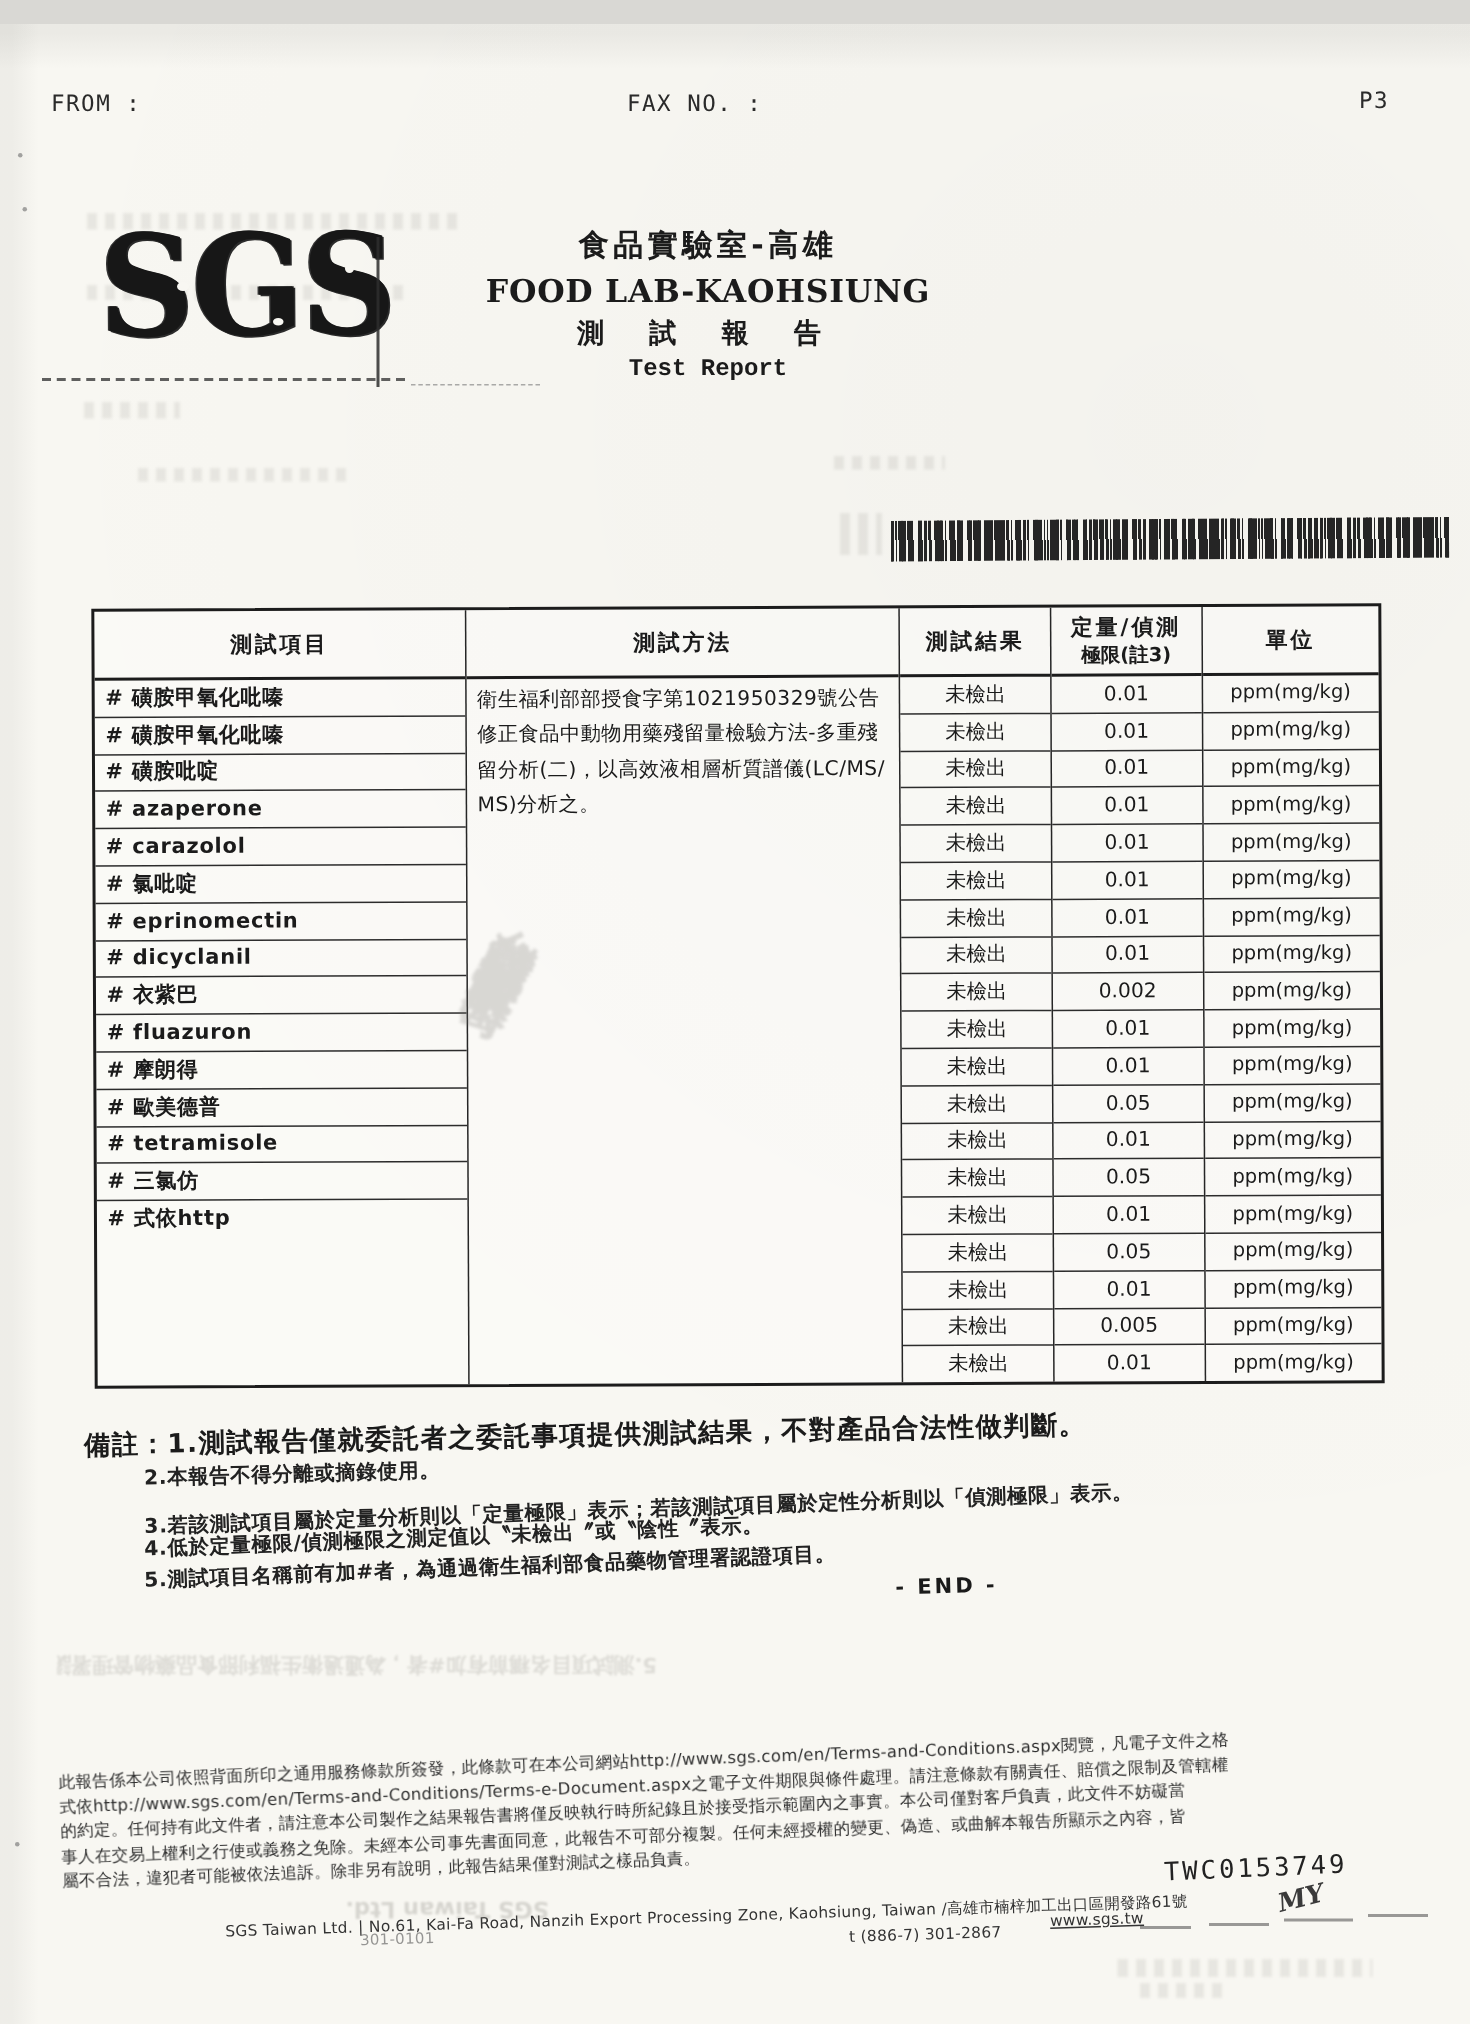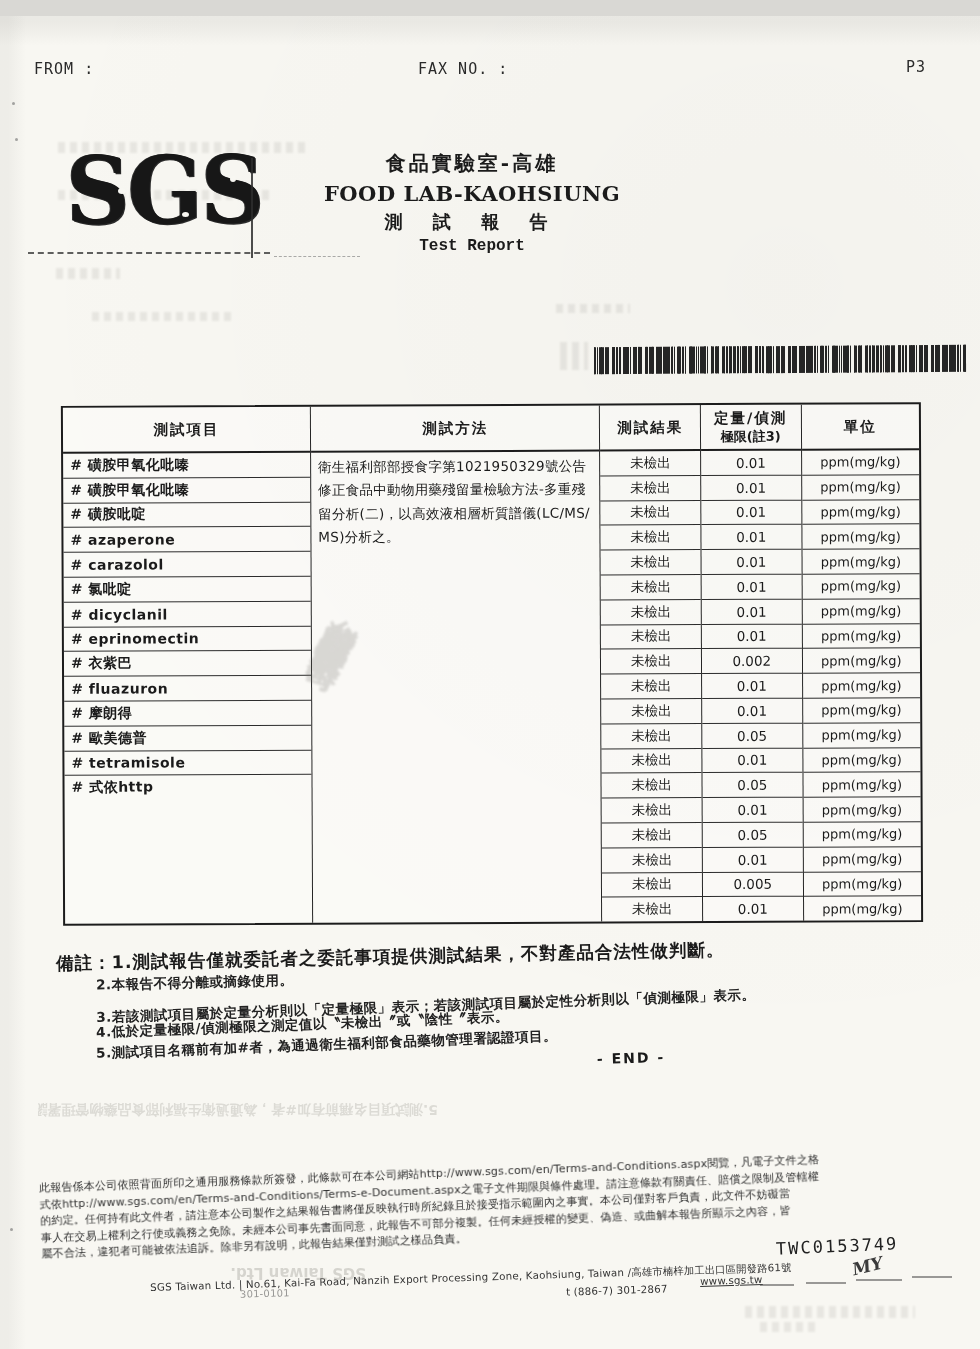--- a/index.html
+++ b/index.html
@@ -123,39 +123,42 @@
           <div class="cell c-item">
             <span># azaperone</span>
           </div>
           <div class="cell c-item">
             <span># carazolol</span>
           </div>
           <div class="cell c-item">
             <span># 氯吡啶</span>
           </div>
           <div class="cell c-item">
+            <span># eprinomectin</span>
+          </div>
+          <div class="cell c-item">
             <span># dicyclanil</span>
           </div>
           <div class="cell c-item">
-            <span># eprinomectin</span>
-          </div>
-          <div class="cell c-item">
             <span># 衣紫巴</span>
           </div>
           <div class="cell c-item">
             <span># fluazuron</span>
           </div>
           <div class="cell c-item">
             <span># 摩朗得</span>
           </div>
           <div class="cell c-item">
             <span># 歐美德普</span>
           </div>
           <div class="cell c-item">
             <span># tetramisole</span>
+          </div>
+          <div class="cell c-item">
+            <span># 三氯仿</span>
           </div>
           <div class="cell c-item">
             <span># 式依http</span>
           </div>
         </div>
     </div>
     <div class="col" style="width:290px;">
       <div class="th">測試方法</div>
       <div class="methodcell">衛生福利部部授食字第1021950329號公告修正食品中動物用藥殘留量檢驗方法-多重殘留分析(二)，以高效液相層析質譜儀(LC/MS/MS)分析之。</div>
     </div>

